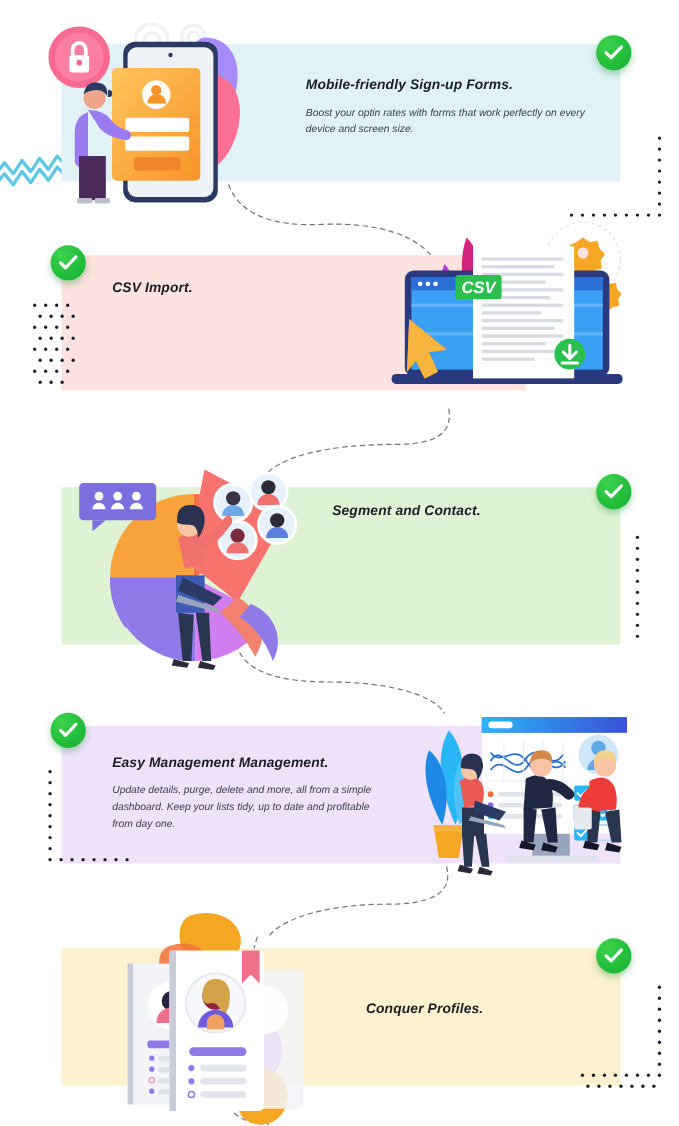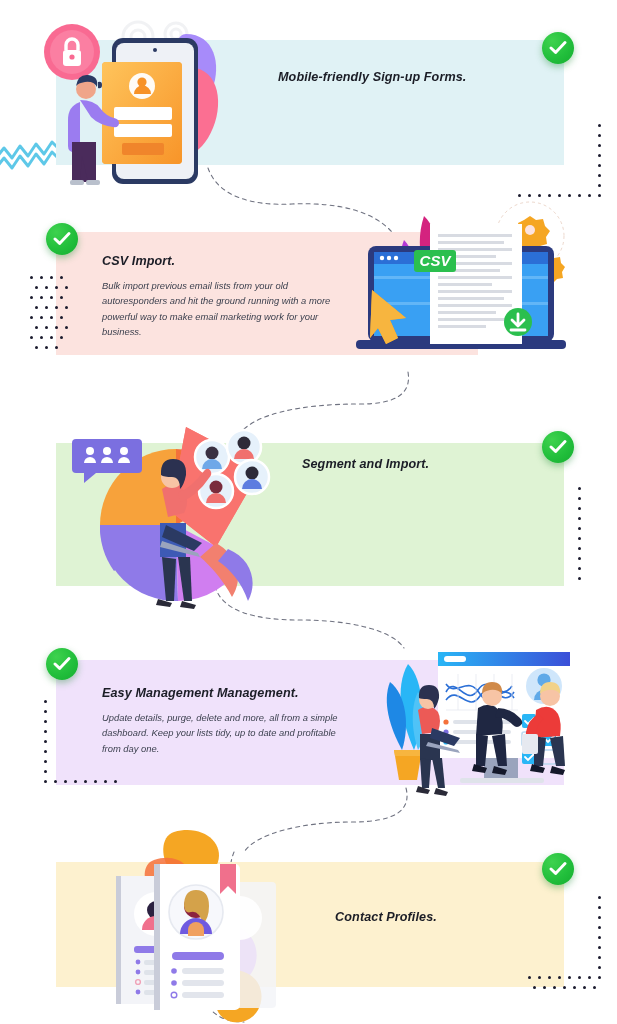--- a/index.html
+++ b/index.html
@@ -111,20 +111,21 @@
       <path d="M62,130 l0,40 l8,0 l2,-26 l6,26 l8,0 l0,-40 z" fill="#4a2b5b"></path>
       <rect x="60" y="168" width="14" height="5" rx="2" fill="#b9c0cc"></rect>
       <rect x="76" y="168" width="14" height="5" rx="2" fill="#b9c0cc"></rect>
       <circle cx="76" cy="77" r="10" fill="#f0a58a"></circle>
       <path d="M66,74 q2,-12 12,-11 q11,1 9,12 q-3,-6 -12,-5 q-7,1 -9,4Z" fill="#2b3a63"></path>
       <path d="M88,70 q4,-1 4,3 q0,4 -4,3Z" fill="#2b3a63"></path>
     </svg>
 
     <div class="txt" style="left:222px;top:30px;width:268px;">
       <p class="title">Mobile-friendly Sign-up Forms.</p>
+      <p class="body">Boost your optin rates with forms that work perfectly on every device and screen size.</p>
     </div>
 
     <div class="badge" style="left:486px;top:-8px;">
       <svg width="18" height="16" viewBox="0 0 18 16">
         <path d="M2,8 L6.6,12.4 L16,2.6" fill="none" stroke="#ffffff" stroke-width="2.9" stroke-linecap="round" stroke-linejoin="round"></path>
       </svg>
     </div>
 
     <div class="dots" style="left:498px;top:84px;width:80px;height:76px;">
       <i style="left:44px;top:0px"></i>
@@ -144,21 +145,20 @@
       <i style="left:-26px;top:70px"></i>
         <i style="left:-36px;top:70px"></i>
     </div>
   </div>
 
   <div class="card" style="left:56px;top:232px;width:422px;height:123px;">
     <div class="card-bg" style="background:#fce3df;"></div>
 
     <div class="txt" style="left:46px;top:22px;width:230px;">
       <p class="title">CSV Import.</p>
-      <p class="body">Bulk import previous email lists from your old autoresponders and hit the ground running with a more powerful way to make email marketing work for your business.</p>
     </div>
 
     <svg class="ill" style="left:292px;top:-22px;" width="240" height="160" viewBox="0 0 240 160">
 
       <path d="M76,6 C92,20 94,58 84,96 C76,64 66,36 76,6Z" fill="#d4237f"></path>
       <path d="M56,30 C70,44 70,76 62,104 C54,76 48,50 56,30Z" fill="#b53ad6"></path>
 
       <g fill="#f5a623">
         <path d="M176,10 l6,-4 l6,4 l7,-1 l2,7 l5,5 l-4,6 l1,7 l-7,2 l-5,5 l-6,-4 l-7,1 l-2,-7 l-5,-5 l4,-6 l-1,-7Z"></path>
         <circle cx="182" cy="20" r="5" fill="#fce3df"></circle>
@@ -298,21 +298,21 @@
       <path d="M92,184 l14,4 l-2,4 l-14,-2 z" fill="#2a2a38"></path>
       <path d="M116,186 l14,4 l-2,4 l-14,-2 z" fill="#2a2a38"></path>
       <path d="M100,110 l36,18 l-8,8 l-32,-14 z" fill="#2b3a63"></path>
       <path d="M96,126 l36,12 l2,4 l-40,-10 z" fill="#9aa4bd"></path>
       <path d="M112,78 q14,-6 26,-22 q3,-4 6,-1 q3,4 -1,8 q-12,18 -28,24 z" fill="#f0706e"></path>
       <circle cx="106" cy="62" r="11" fill="#f7c4a5"></circle>
       <path d="M95,60 q-1,-16 12,-16 q14,0 13,16 q-2,10 -6,14 q0,-12 -8,-12 q-8,0 -11,-2Z" fill="#2b3150"></path>
     </svg>
 
     <div class="txt" style="left:246px;top:14px;width:258px;">
-      <p class="title">Segment and Import.</p>
+      <p class="title">Segment and Contact.</p>
     </div>
 
     <div class="badge" style="left:486px;top:-12px;">
       <svg width="18" height="16" viewBox="0 0 18 16">
         <path d="M2,8 L6.6,12.4 L16,2.6" fill="none" stroke="#ffffff" stroke-width="2.9" stroke-linecap="round" stroke-linejoin="round"></path>
       </svg>
     </div>
 
     <div class="dots" style="left:522px;top:44px;width:10px;height:100px;">
       <i style="left:0px;top:0px"></i>
@@ -500,21 +500,21 @@
         <rect x="104" y="174" width="42" height="6" rx="3"></rect>
       </g>
       <g>
         <circle cx="96" cy="153" r="2.8" fill="#8f7ae8"></circle>
         <circle cx="96" cy="165" r="2.8" fill="#8f7ae8"></circle>
         <circle cx="96" cy="177" r="2.8" fill="none" stroke="#8f7ae8" stroke-width="1.4"></circle>
       </g>
     </svg>
 
     <div class="txt" style="left:210px;top:48px;width:240px;text-align:center;">
-      <p class="title" style="margin:0;white-space:nowrap;">Contact Profiles.</p>
+      <p class="title" style="margin:0;white-space:nowrap;">Conquer Profiles.</p>
     </div>
 
     <div class="badge" style="left:486px;top:-9px;">
       <svg width="18" height="16" viewBox="0 0 18 16">
         <path d="M2,8 L6.6,12.4 L16,2.6" fill="none" stroke="#ffffff" stroke-width="2.9" stroke-linecap="round" stroke-linejoin="round"></path>
       </svg>
     </div>
 
     <div class="dots" style="left:498px;top:34px;width:80px;height:90px;">
       <i style="left:44px;top:0px"></i>

